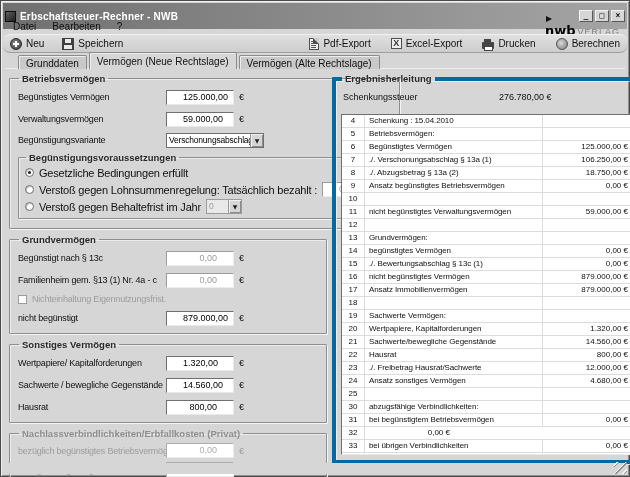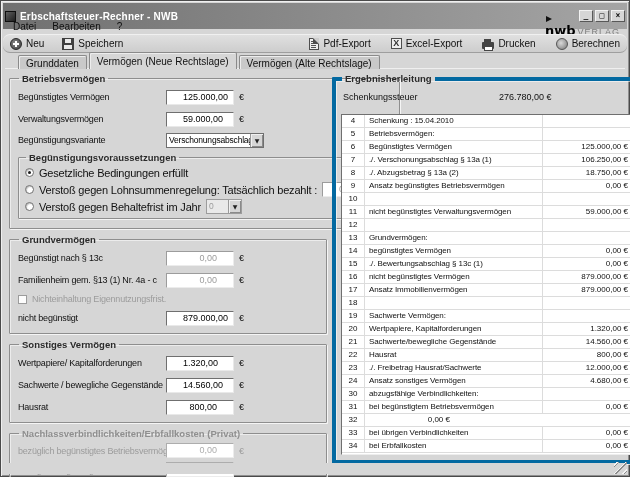--- a/index.html
+++ b/index.html
@@ -463,20 +463,25 @@
             <span class="c-label">./. Freibetrag Hausrat/Sachwerte</span>
             <span class="c-val">12.000,00 €</span>
           </div>
 
           <div class="trow">
             <span class="c-num">24</span>
             <span class="c-label">Ansatz sonstiges Vermögen</span>
             <span class="c-val">4.680,00 €</span>
           </div>
 
+          <div class="trow">
+            <span class="c-num">25</span>
+            <span class="c-label"></span>
+            <span class="c-val"></span>
+          </div>
 
           <div class="trow">
             <span class="c-num">30</span>
             <span class="c-label">abzugsfähige Verbindlichkeiten:</span>
             <span class="c-val"></span>
           </div>
 
           <div class="trow">
             <span class="c-num">31</span>
             <span class="c-label">bei begünstigtem Betriebsvermögen</span>

